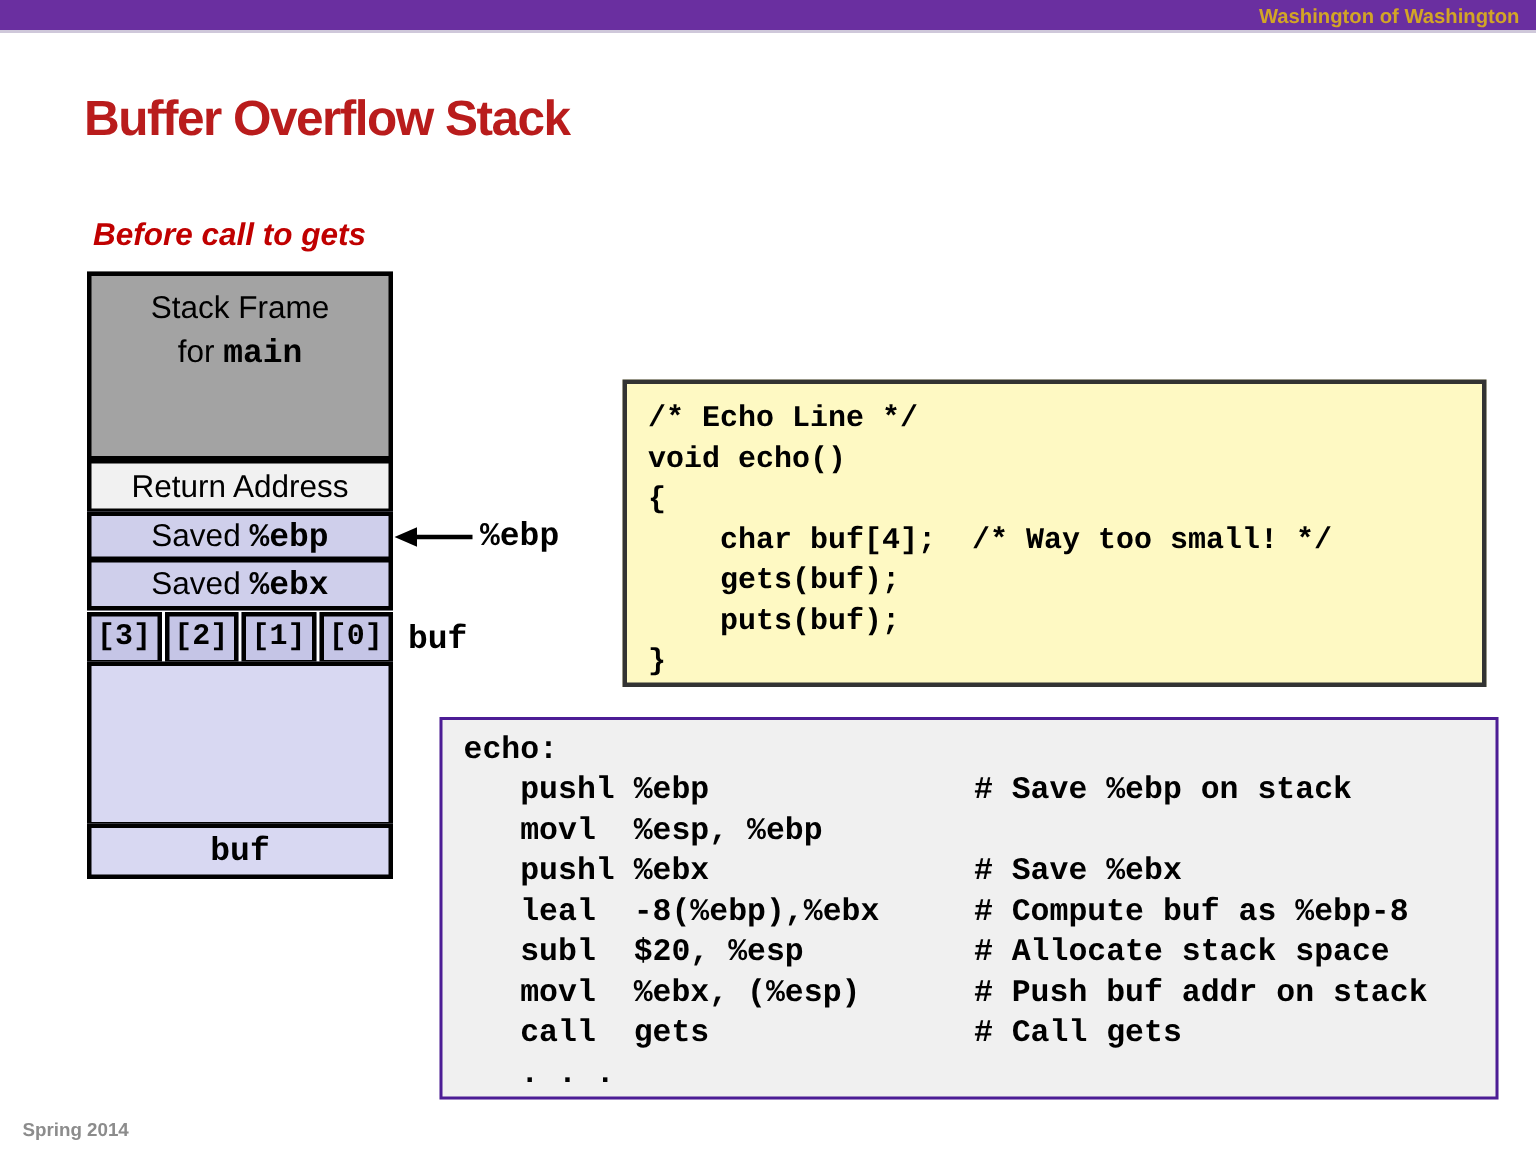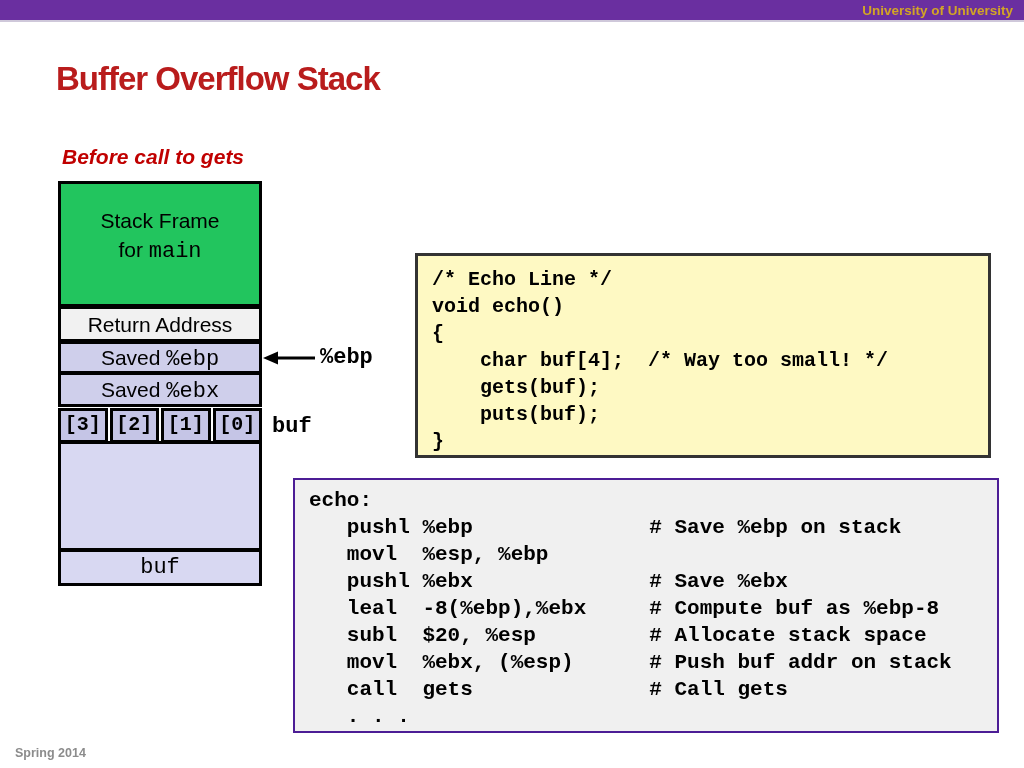--- a/index.html
+++ b/index.html
@@ -31,22 +31,22 @@
     position:absolute;left:62px;top:145px;
     font-size:21px;font-weight:bold;font-style:italic;color:#c00000;
   }
   
   .sbox{
     position:absolute;left:58px;width:204px;
     border:3px solid #000;box-sizing:border-box;
     text-align:center;color:#000;
     font-size:21px;
   }
-  .mono{font-family:"Liberation Mono", monospace;font-weight:normal;}
-  .b-frame{top:181px;height:126px;background:#22c55e;padding-top:22px;line-height:29px;}
+  .mono{font-family:"Liberation Mono", monospace;font-weight:bold;}
+  .b-frame{top:181px;height:126px;background:#a3a3a3;padding-top:7px;line-height:29px;}
   .b-ret  {top:306px;height:36px;background:#f1f1f1;line-height:31px;}
   .b-ebp  {top:341px;height:33px;background:#cfcfeb;line-height:28px;}
   .b-ebx  {top:372px;height:35px;background:#cfcfeb;line-height:30px;}
   .b-empty{top:441px;height:110px;background:#d8d8f2;}
   .b-buf  {top:549px;height:37px;background:#d8d8f2;line-height:32px;font-size:22px;}
   .cellrow{
     position:absolute;left:58px;top:408px;width:204px;height:35px;
     display:flex;gap:2px;box-sizing:border-box;
   }
   .cell{
@@ -91,21 +91,21 @@
   .footer .f-left{position:absolute;left:15px;}
   .footer .f-center{position:absolute;left:0;width:1024px;text-align:center;margin-top:37px;}
   .footer .f-right{position:absolute;right:10px;text-align:center;}
 </style>
 </head>
 <body>
 
 <div class="slide">
 
   <div class="topbar">
-    <span class="inst">University of University</span>
+    <span class="inst">Washington of Washington</span>
   </div>
 
   <div class="title">Buffer Overflow Stack</div>
   <div class="caption">Before call to gets</div>
 
   <div class="sbox b-frame">
     <div>Stack Frame</div>
     <div><span>for </span><span class="mono" style="font-size:22px;">main</span></div>
   </div>
 

